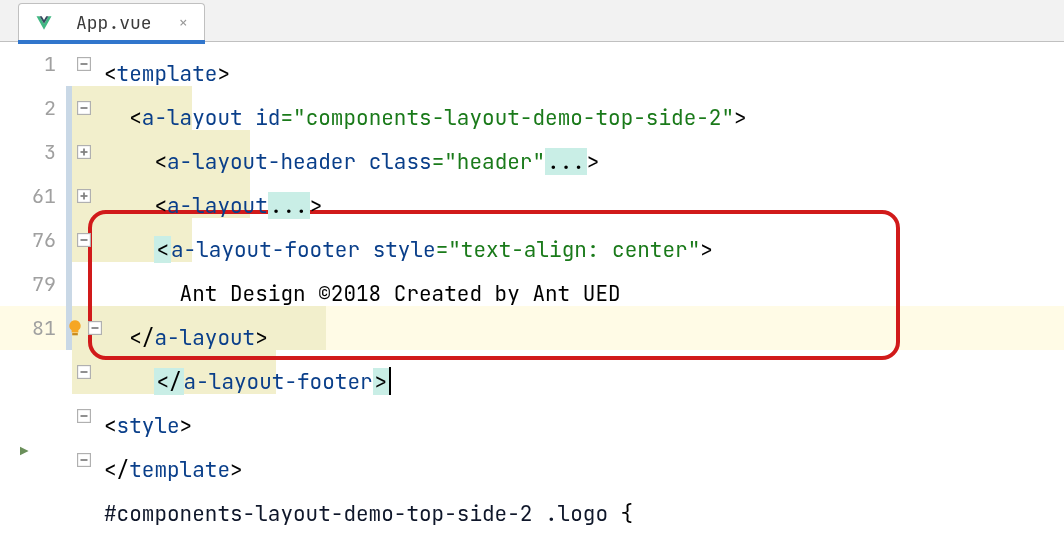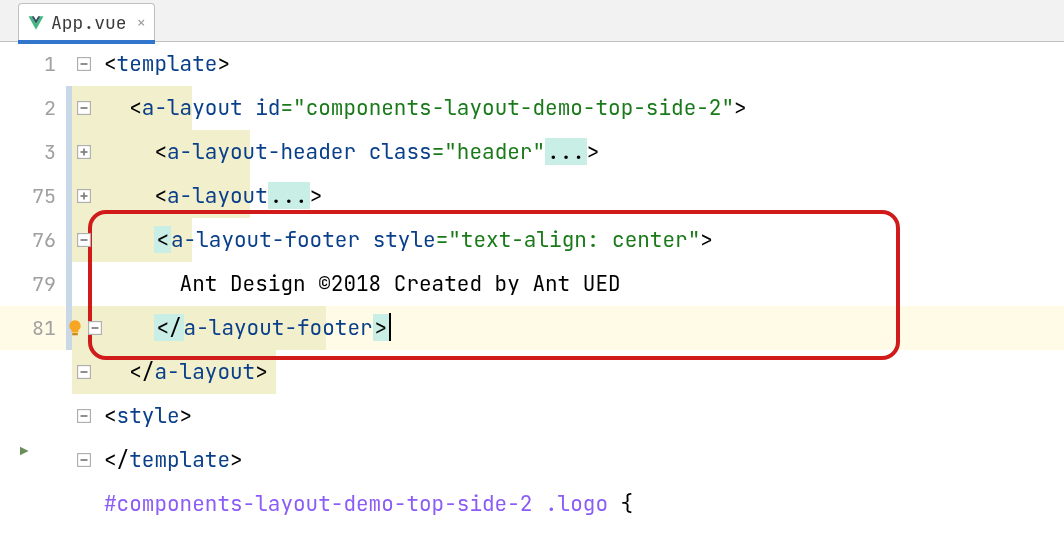--- a/index.html
+++ b/index.html
@@ -1,35 +1,35 @@
 <!DOCTYPE html>
 <html><head>
   <meta charset="utf-8">
   <style>
     * { margin:0; padding:0; box-sizing:border-box; }
     body { font-family:"JetBrains Mono","Consolas","Courier New",monospace; font-size:21px; background:#fff; color:#000; overflow:hidden; }
     .tabbar { display:flex; align-items:flex-end; height:42px; border-bottom:1px solid #c0c0c0; background:#f2f2f2; padding-left:18px; }
-    .tab { display:flex; align-items:center; gap:6px; height:38px; padding:0 8px; background:#fff; border:1px solid #c0c0c0; border-bottom:none; border-radius:4px 4px 0 0; font-size:18px; color:#3a3a3a; position:relative; }
+    .tab { display:flex; align-items:center; gap:23px; height:38px; padding:0 16px; background:#fff; border:1px solid #c0c0c0; border-bottom:none; border-radius:4px 4px 0 0; font-size:18px; color:#3a3a3a; position:relative; }
     .active-underline { position:absolute; left:-1px; right:-1px; bottom:-3px; height:4px; background:#3176cc; }
     .vue-logo { width:18px; height:18px; }
     .tab-close { font-size:16px; color:#9a9a9a; margin-left:4px; }
     .editor { position:relative; }
     .gutter { position:absolute; left:0; top:0; width:64px; text-align:right; padding-right:8px; }
     .fold { position:absolute; left:64px; top:0; width:40px; }
-    .linecol { position:absolute; left:104px; top:0; right:0; }
+    .linecol { position:absolute; left:104px; top:10px; right:0; }
     .ln { height:44px; line-height:44px; color:#a0a0a0; font-size:20px; }
     .fl { height:44px; display:flex; align-items:center; justify-content:center; }
     .cd { height:44px; line-height:44px; white-space:pre; font-variant-ligatures:none; }
     .hl-change { position:absolute; background:#f2efcc; height:44px; left:72px; }
     .hl-cur { position:absolute; background:#fffbe6; height:44px; left:0; right:0; }
     .chg-bar { position:absolute; width:6px; background:#c9d8e6; left:66px; }
     .pt { color:#000; }    
     .tg { color:#0a3f8a; } 
     .at { color:#1a7a1a; } 
-    .cb { color:#8b5cf6; } 
+    .cb { color:#0f172a; } 
     .fold-hl { background:#c9eee6; padding:0 2px; }
     .redbox { position:absolute; border:4px solid #d11a1a; border-radius:18px; }
     .fold-icon { width:14px; height:14px; }
     .bulb { width:18px; height:18px; }
     .runmark { position:absolute; left:20px; font-size:14px; color:#6a8f5a; }
     .caret { display:inline-block; width:2px; height:28px; background:#000; vertical-align:middle; margin-bottom:4px; }
   </style>
 </head>
 <body>
 
@@ -57,21 +57,21 @@
   <div class="hl-change" style="top:176px; width:120px;"></div>
   <div class="hl-change" style="top:264px; width:254px;"></div>
   <div class="hl-change" style="top:308px; width:204px;"></div>
 
   <div class="redbox" style="top:168px; left:88px; width:812px; height:150px;"></div>
 
   <div class="gutter">
     <div class="ln">1</div>
     <div class="ln">2</div>
     <div class="ln">3</div>
-    <div class="ln">75</div>
+    <div class="ln">61</div>
     <div class="ln">76</div>
     <div class="ln">79</div>
     <div class="ln">81</div>
   </div>
 
   <div class="fold">
     <div class="fl">
         <svg class="fold-icon" viewBox="0 0 12 12">
           <rect x="0.5" y="0.5" width="11" height="11" fill="#fff" stroke="#b0b0b0"></rect>
           <line x1="3" y1="6" x2="9" y2="6" stroke="#808080" stroke-width="1.5"></line>
@@ -137,20 +137,20 @@
 
   <div class="runmark" style="top:400px;">▶</div>
 
   <div class="linecol">
     <div class="cd"><span class="pt">&lt;</span><span class="tg">template</span><span class="pt">&gt;</span></div>
     <div class="cd">  <span class="pt">&lt;</span><span class="tg">a-layout</span><span> </span><span class="tg">id</span><span class="at">=</span><span class="at">"components-layout-demo-top-side-2"</span><span class="pt">&gt;</span></div>
     <div class="cd">    <span class="pt">&lt;</span><span class="tg">a-layout-header</span><span> </span><span class="tg">class</span><span class="at">=</span><span class="at">"header"</span><span class="fold-hl">...</span><span class="pt">&gt;</span></div>
     <div class="cd">    <span class="pt">&lt;</span><span class="tg">a-layout</span><span class="fold-hl">...</span><span class="pt">&gt;</span></div>
     <div class="cd">    <span class="fold-hl"><span class="pt">&lt;</span></span><span class="tg">a-layout-footer</span><span> </span><span class="tg">style</span><span class="at">=</span><span class="at">"text-align: center"</span><span class="pt">&gt;</span></div>
     <div class="cd">      <span class="pt">Ant Design ©2018 Created by Ant UED</span></div>
+    <div class="cd">  <span class="pt">&lt;/</span><span class="tg">a-layout</span><span class="pt">&gt;</span></div>
     <div class="cd">    <span class="fold-hl"><span class="pt">&lt;/</span></span><span class="tg">a-layout-footer</span><span class="fold-hl"><span class="pt">&gt;</span></span><span class="caret"></span></div>
-    <div class="cd">  <span class="pt">&lt;/</span><span class="tg">a-layout</span><span class="pt">&gt;</span></div>
     <div class="cd"><span class="pt">&lt;</span><span class="tg">style</span><span class="pt">&gt;</span></div>
     <div class="cd"><span class="pt">&lt;/</span><span class="tg">template</span><span class="pt">&gt;</span></div>
     <div class="cd"><span class="cb">#components-layout-demo-top-side-2 .logo </span><span class="pt">{</span></div>
   </div>
 
 </div>
 
 </body></html>

